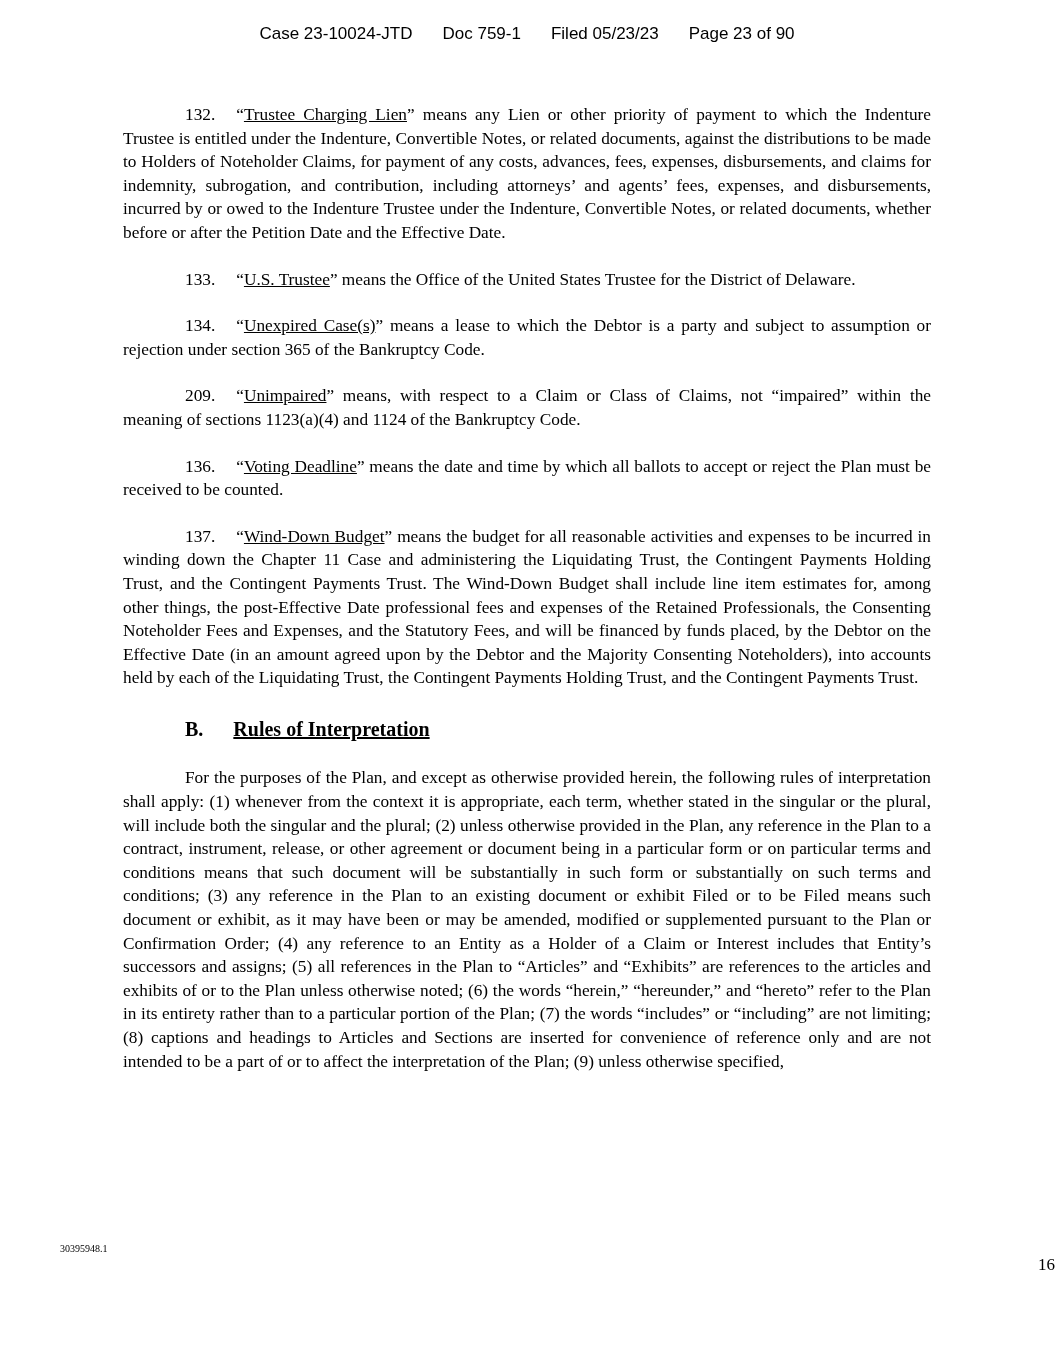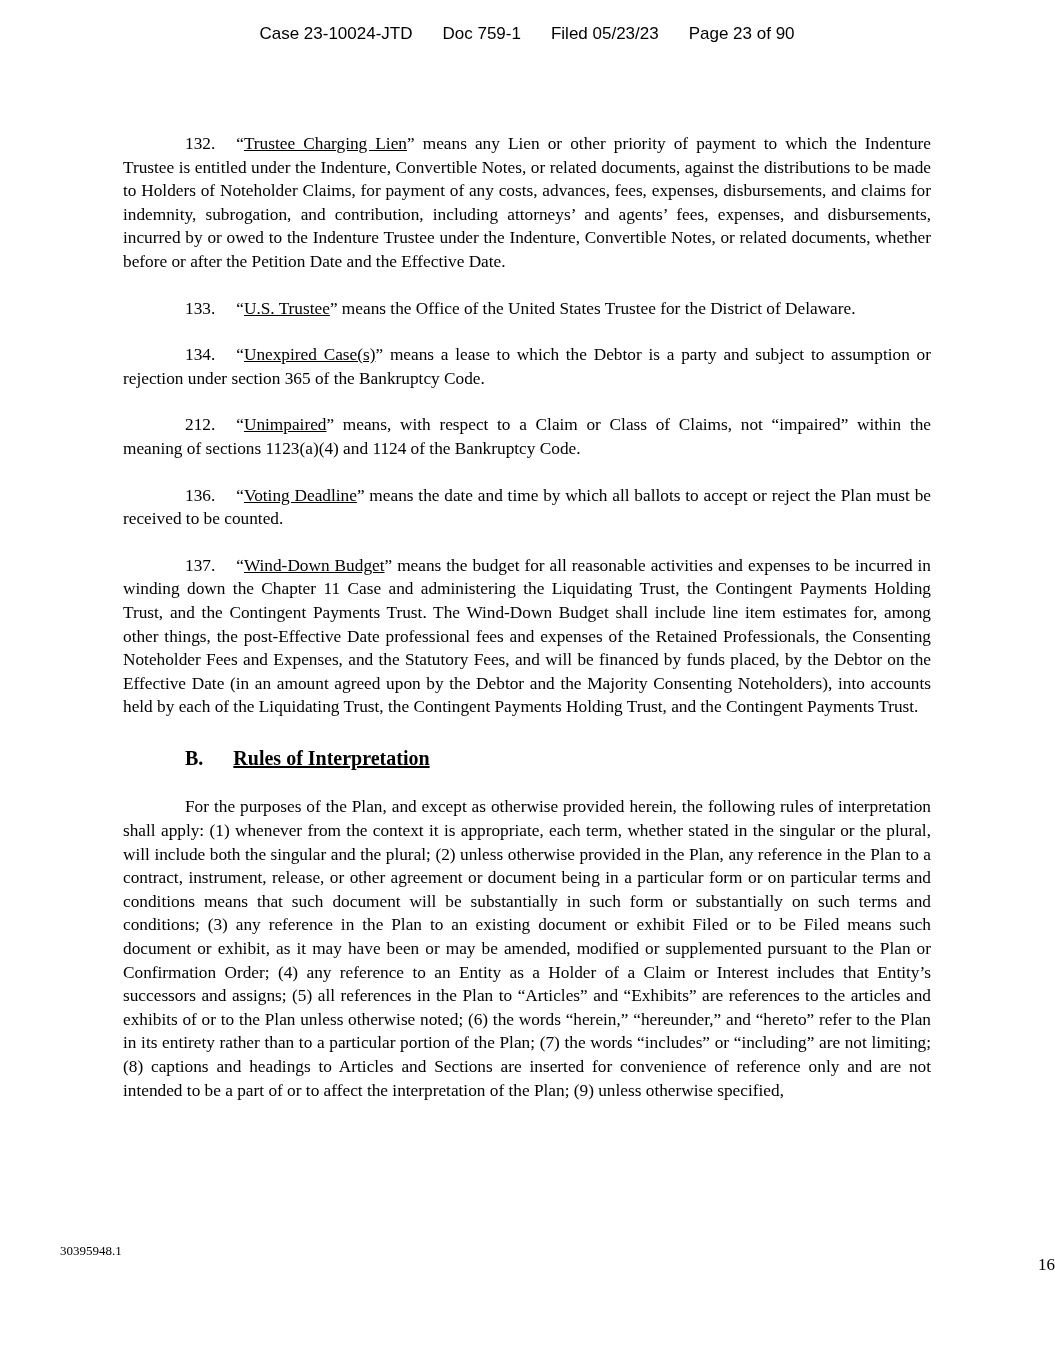--- a/index.html
+++ b/index.html
@@ -20,21 +20,21 @@
   }
   .case-header {
     font-family: "Liberation Sans", sans-serif;
     font-size: 17px;
     display: flex;
     justify-content: center;
     gap: 30px;
     white-space: nowrap;
   }
   .content {
-    margin-top: 88px;
+    margin-top: 59px;
   }
   p.def, p.body-par {
     font-size: 17.3px;
     line-height: 23.6px;
     text-align: justify;
     text-indent: 62px;
     margin-bottom: 23px;
   }
   .num { margin-right: 21px; }
   .term { text-decoration: underline; }
@@ -43,21 +43,21 @@
     line-height: 23.6px;
     font-weight: bold;
     margin: 28px 0 25px 62px;
   }
   .section-heading .letter { margin-right: 30px; }
   .section-heading .title { text-decoration: underline; }
   .footer-doc-id {
     position: absolute;
     left: 60px;
     top: 1243px;
-    font-size: 13px;
+    font-size: 10px;
     font-family: "Liberation Serif", serif;
   }
   .footer-page-num {
     position: absolute;
     left: 0;
     width: 1055px;
     top: 1255px;
     text-align: right;
     font-size: 17px;
   }
@@ -75,21 +75,21 @@
   </div>
 
   <div class="content">
 
     <p class="def"><span class="num">132.</span><span>“</span><span class="term">Trustee Charging Lien</span><span>” means any Lien or other priority of payment to which the Indenture Trustee is entitled under the Indenture, Convertible Notes, or related documents, against the distributions to be made to Holders of Noteholder Claims, for payment of any costs, advances, fees, expenses, disbursements, and claims for indemnity, subrogation, and contribution, including attorneys’ and agents’ fees, expenses, and disbursements, incurred by or owed to the Indenture Trustee under the Indenture, Convertible Notes, or related documents, whether before or after the Petition Date and the Effective Date.</span></p>
 
     <p class="def"><span class="num">133.</span><span>“</span><span class="term">U.S. Trustee</span><span>” means the Office of the United States Trustee for the District of Delaware.</span></p>
 
     <p class="def"><span class="num">134.</span><span>“</span><span class="term">Unexpired Case(s)</span><span>” means a lease to which the Debtor is a party and subject to assumption or rejection under section 365 of the Bankruptcy Code.</span></p>
 
-    <p class="def"><span class="num">212.</span><span>“</span><span class="term">Unimpaired</span><span>” means, with respect to a Claim or Class of Claims, not “impaired” within the meaning of sections 1123(a)(4) and 1124 of the Bankruptcy Code.</span></p>
+    <p class="def"><span class="num">209.</span><span>“</span><span class="term">Unimpaired</span><span>” means, with respect to a Claim or Class of Claims, not “impaired” within the meaning of sections 1123(a)(4) and 1124 of the Bankruptcy Code.</span></p>
 
     <p class="def"><span class="num">136.</span><span>“</span><span class="term">Voting Deadline</span><span>” means the date and time by which all ballots to accept or reject the Plan must be received to be counted.</span></p>
 
     <p class="def"><span class="num">137.</span><span>“</span><span class="term">Wind-Down Budget</span><span>” means the budget for all reasonable activities and expenses to be incurred in winding down the Chapter 11 Case and administering the Liquidating Trust, the Contingent Payments Holding Trust, and the Contingent Payments Trust.  The Wind-Down Budget shall include line item estimates for, among other things, the post-Effective Date professional fees and expenses of the Retained Professionals, the Consenting Noteholder Fees and Expenses, and the Statutory Fees, and will be financed by funds placed, by the Debtor on the Effective Date (in an amount agreed upon by the Debtor and the Majority Consenting Noteholders), into accounts held by each of the Liquidating Trust, the Contingent Payments Holding Trust, and the Contingent Payments Trust.</span></p>
 
     <div class="section-heading"><span class="letter">B.</span><span class="title">Rules of Interpretation</span></div>
 
     <p class="body-par">For the purposes of the Plan, and except as otherwise provided herein, the following rules of interpretation shall apply:  (1) whenever from the context it is appropriate, each term, whether stated in the singular or the plural, will include both the singular and the plural; (2) unless otherwise provided in the Plan, any reference in the Plan to a contract, instrument, release, or other agreement or document being in a particular form or on particular terms and conditions means that such document will be substantially in such form or substantially on such terms and conditions; (3) any reference in the Plan to an existing document or exhibit Filed or to be Filed means such document or exhibit, as it may have been or may be amended, modified or supplemented pursuant to the Plan or Confirmation Order; (4) any reference to an Entity as a Holder of a Claim or Interest includes that Entity’s successors and assigns; (5) all references in the Plan to “Articles” and “Exhibits” are references to the articles and exhibits of or to the Plan unless otherwise noted; (6) the words “herein,” “hereunder,” and “hereto” refer to the Plan in its entirety rather than to a particular portion of the Plan; (7) the words “includes” or “including” are not limiting; (8) captions and headings to Articles and Sections are inserted for convenience of reference only and are not intended to be a part of or to affect the interpretation of the Plan; (9) unless otherwise specified,</p>
 
   </div>

